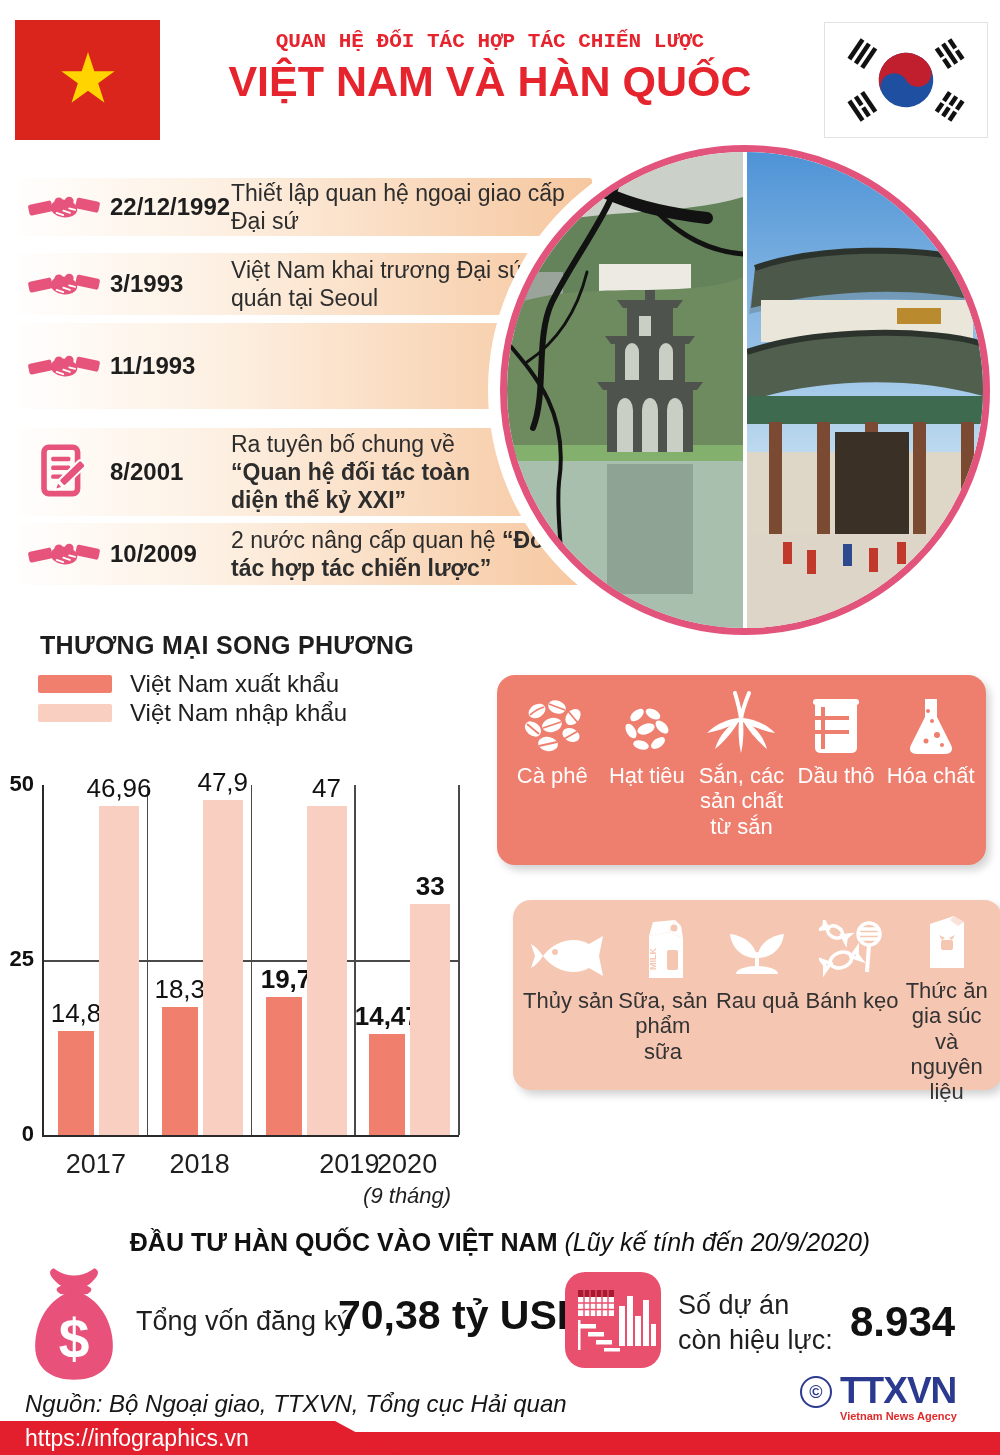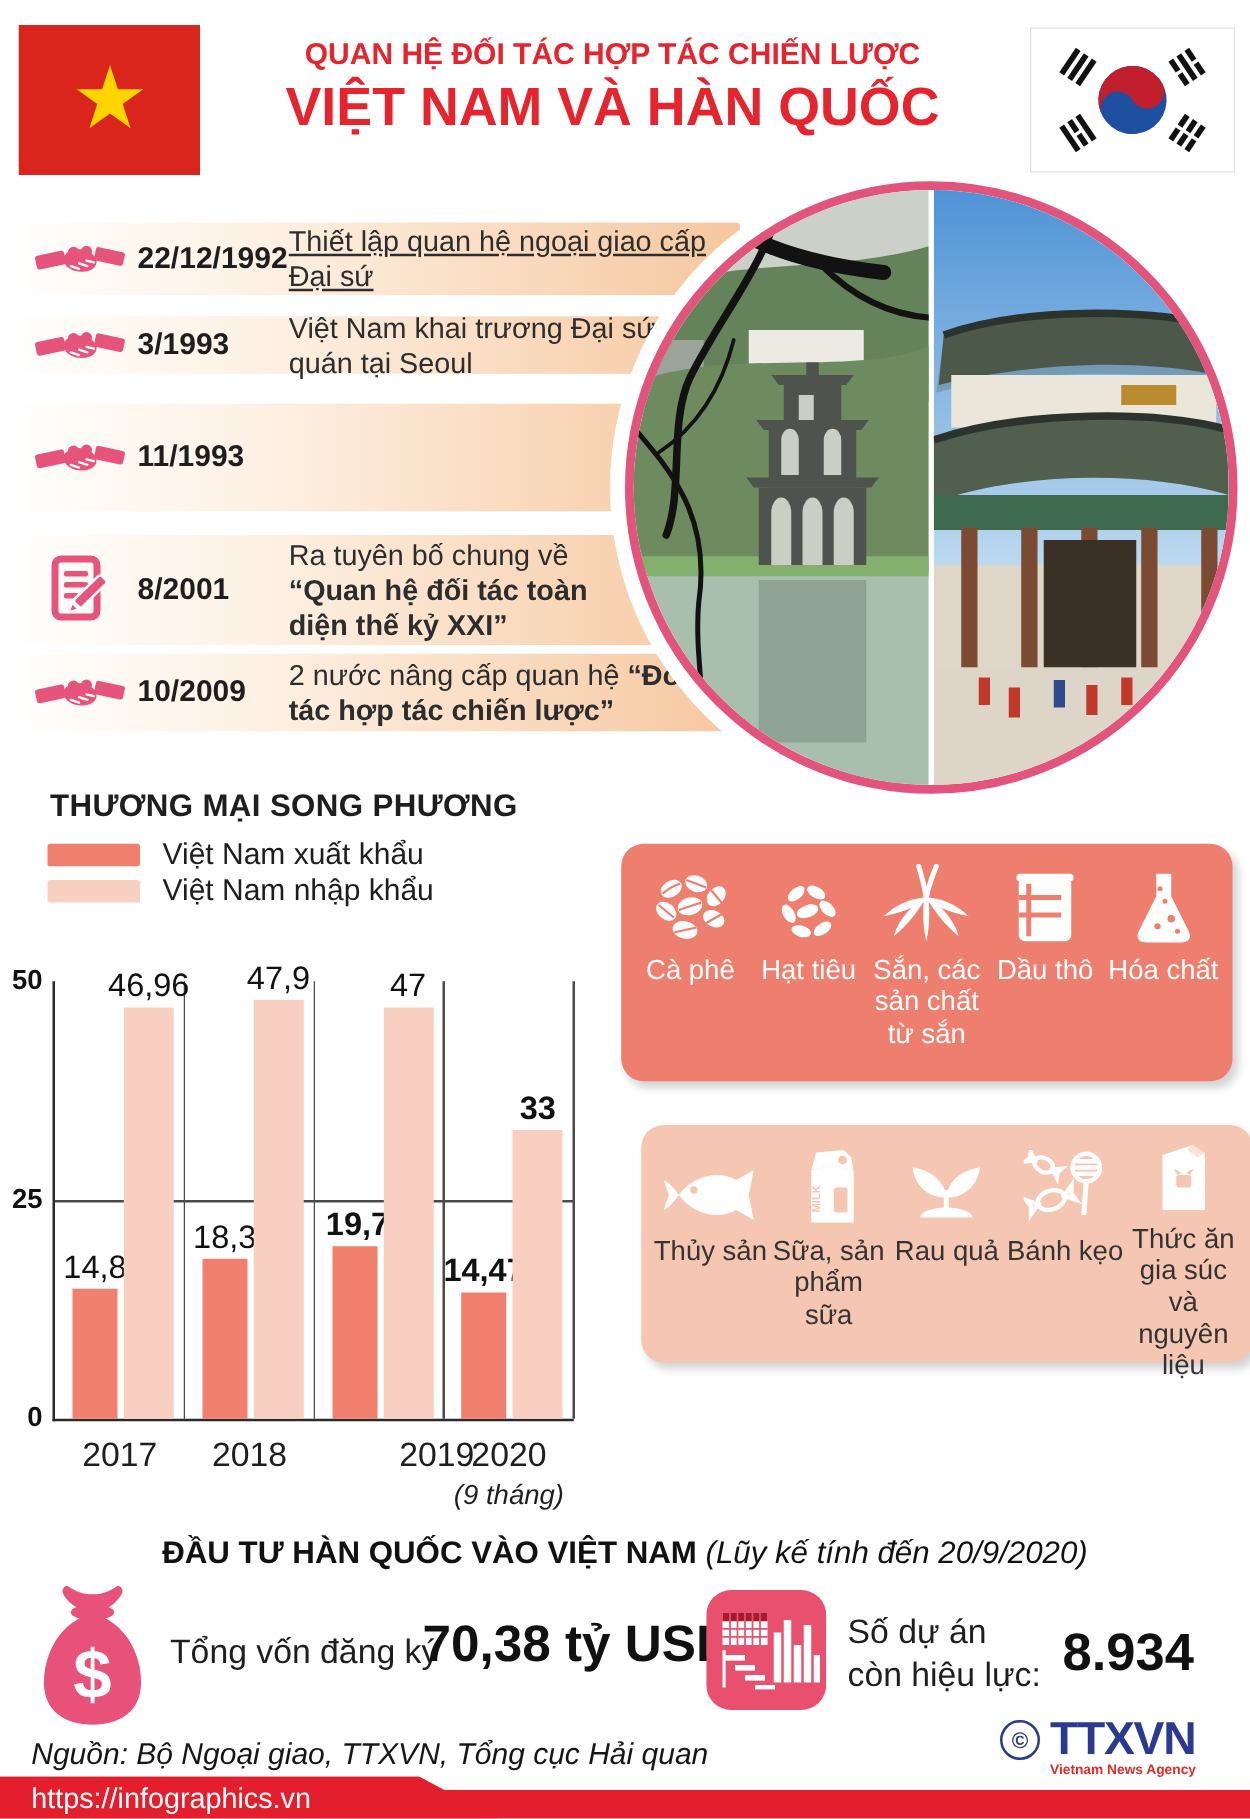--- a/index.html
+++ b/index.html
@@ -3,33 +3,33 @@
 <meta charset="utf-8">
 <style>
   html,body{margin:0;padding:0;background:#fff;}
   #page{position:relative;width:1000px;height:1455px;background:#fff;overflow:hidden;
         font-family:"Liberation Sans","DejaVu Sans",sans-serif;color:#222;}
   .abs{position:absolute;}
 
   
   #vn-flag{left:15px;top:20px;width:145px;height:120px;background:#da251d;display:flex;align-items:center;justify-content:center;}
   #hdr-title{left:160px;top:30px;width:660px;text-align:center;color:#e5242e;font-weight:800;}
-  #hdr-title .t1{font-size:24px;letter-spacing:0;}
+  #hdr-title .t1{font-size:21px;letter-spacing:0;font-family:Liberation Mono, monospace;}
   #hdr-title .t2{font-size:43px;margin-top:4px;letter-spacing:0;}
   #kr-flag{left:824px;top:22px;width:162px;height:114px;background:#fff;border:1px solid #e2e2e2;display:flex;align-items:center;justify-content:center;}
 
   
   .t-row{position:absolute;left:18px;width:574px;display:flex;align-items:center;border-radius:3px;
          background:linear-gradient(90deg,#fffefd 0%,#fdf0e2 35%,#f6c79f 100%);}
   .t-icon{width:92px;flex:none;display:flex;align-items:center;justify-content:center;}
   .t-date{width:115px;flex:none;font-weight:700;font-size:24px;color:#1e1e1e;}
   .t-text{font-size:23px;color:#2d2d2d;line-height:1.22;padding-left:6px;}
   .t-bold{font-weight:700;}
-  #row1{top:178px;height:58px;} #row1 .t-text{max-width:345px;text-decoration:underline;}
-  #row2{top:253px;height:46px;} #row2 .t-text{max-width:340px;}
+  #row1{top:178px;height:58px;} #row1 .t-text{max-width:345px;}
+  #row2{top:253px;height:62px;} #row2 .t-text{max-width:340px;}
   #row3{top:323px;height:86px;} #row3 .t-text{max-width:205px;}
   #row4{top:428px;height:88px;} #row4 .t-text{max-width:245px;}
   #row5{top:523px;height:62px;} #row5 .t-text{max-width:320px;}
 
   
   #photo-circle{left:500px;top:145px;width:476px;height:476px;border:7px solid #e2547b;border-radius:50%;
                 overflow:hidden;box-shadow:0 0 0 12px #fff;display:flex;background:#fff;}
   #photo-circle svg{display:block;height:100%;}
 
   

